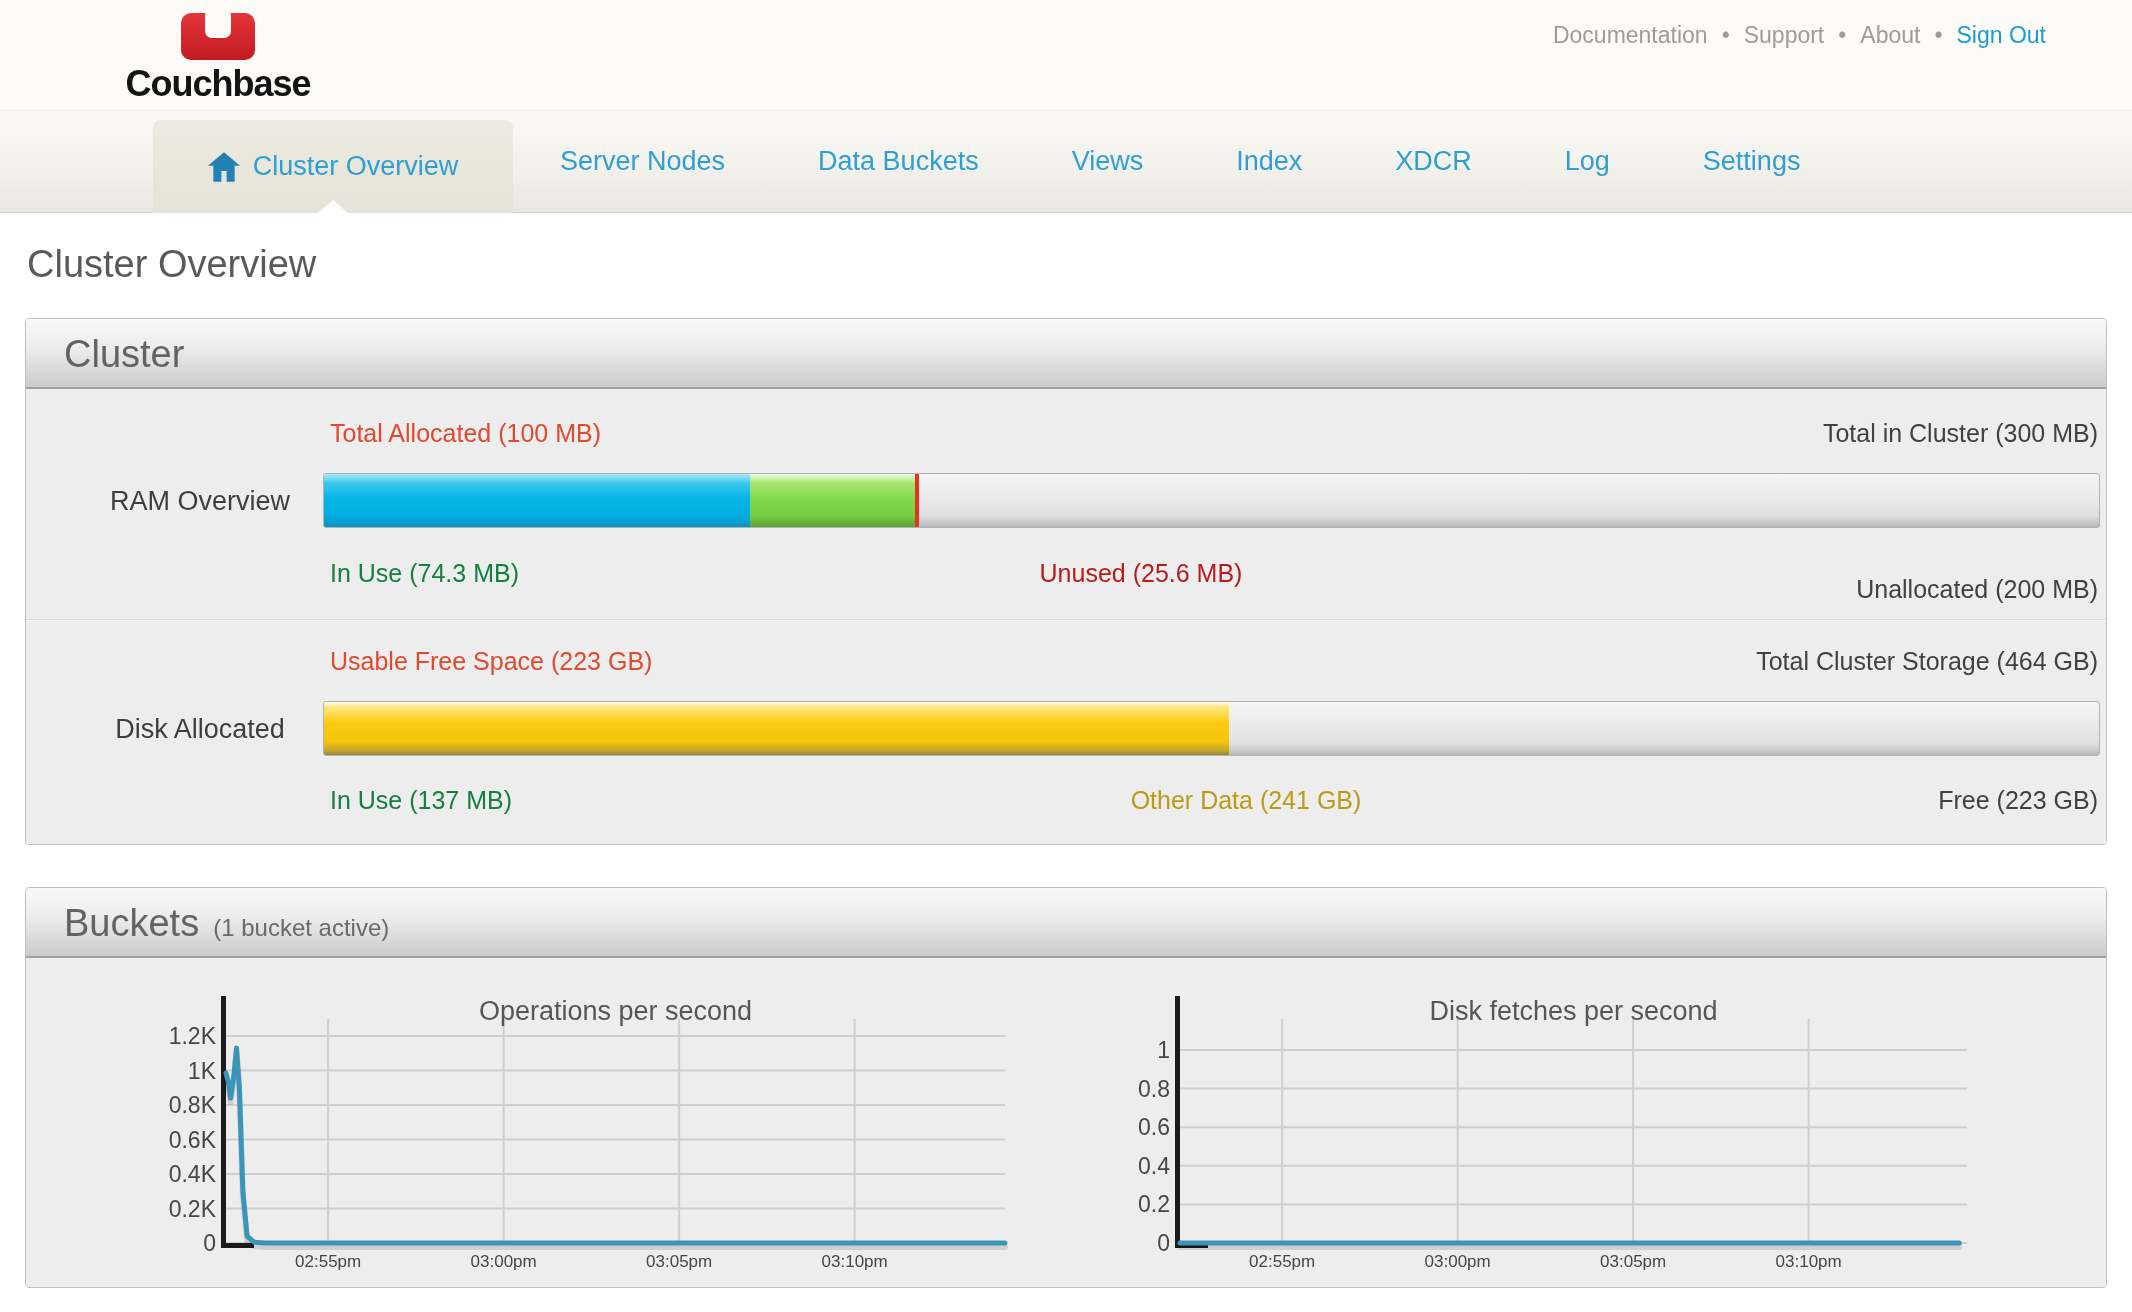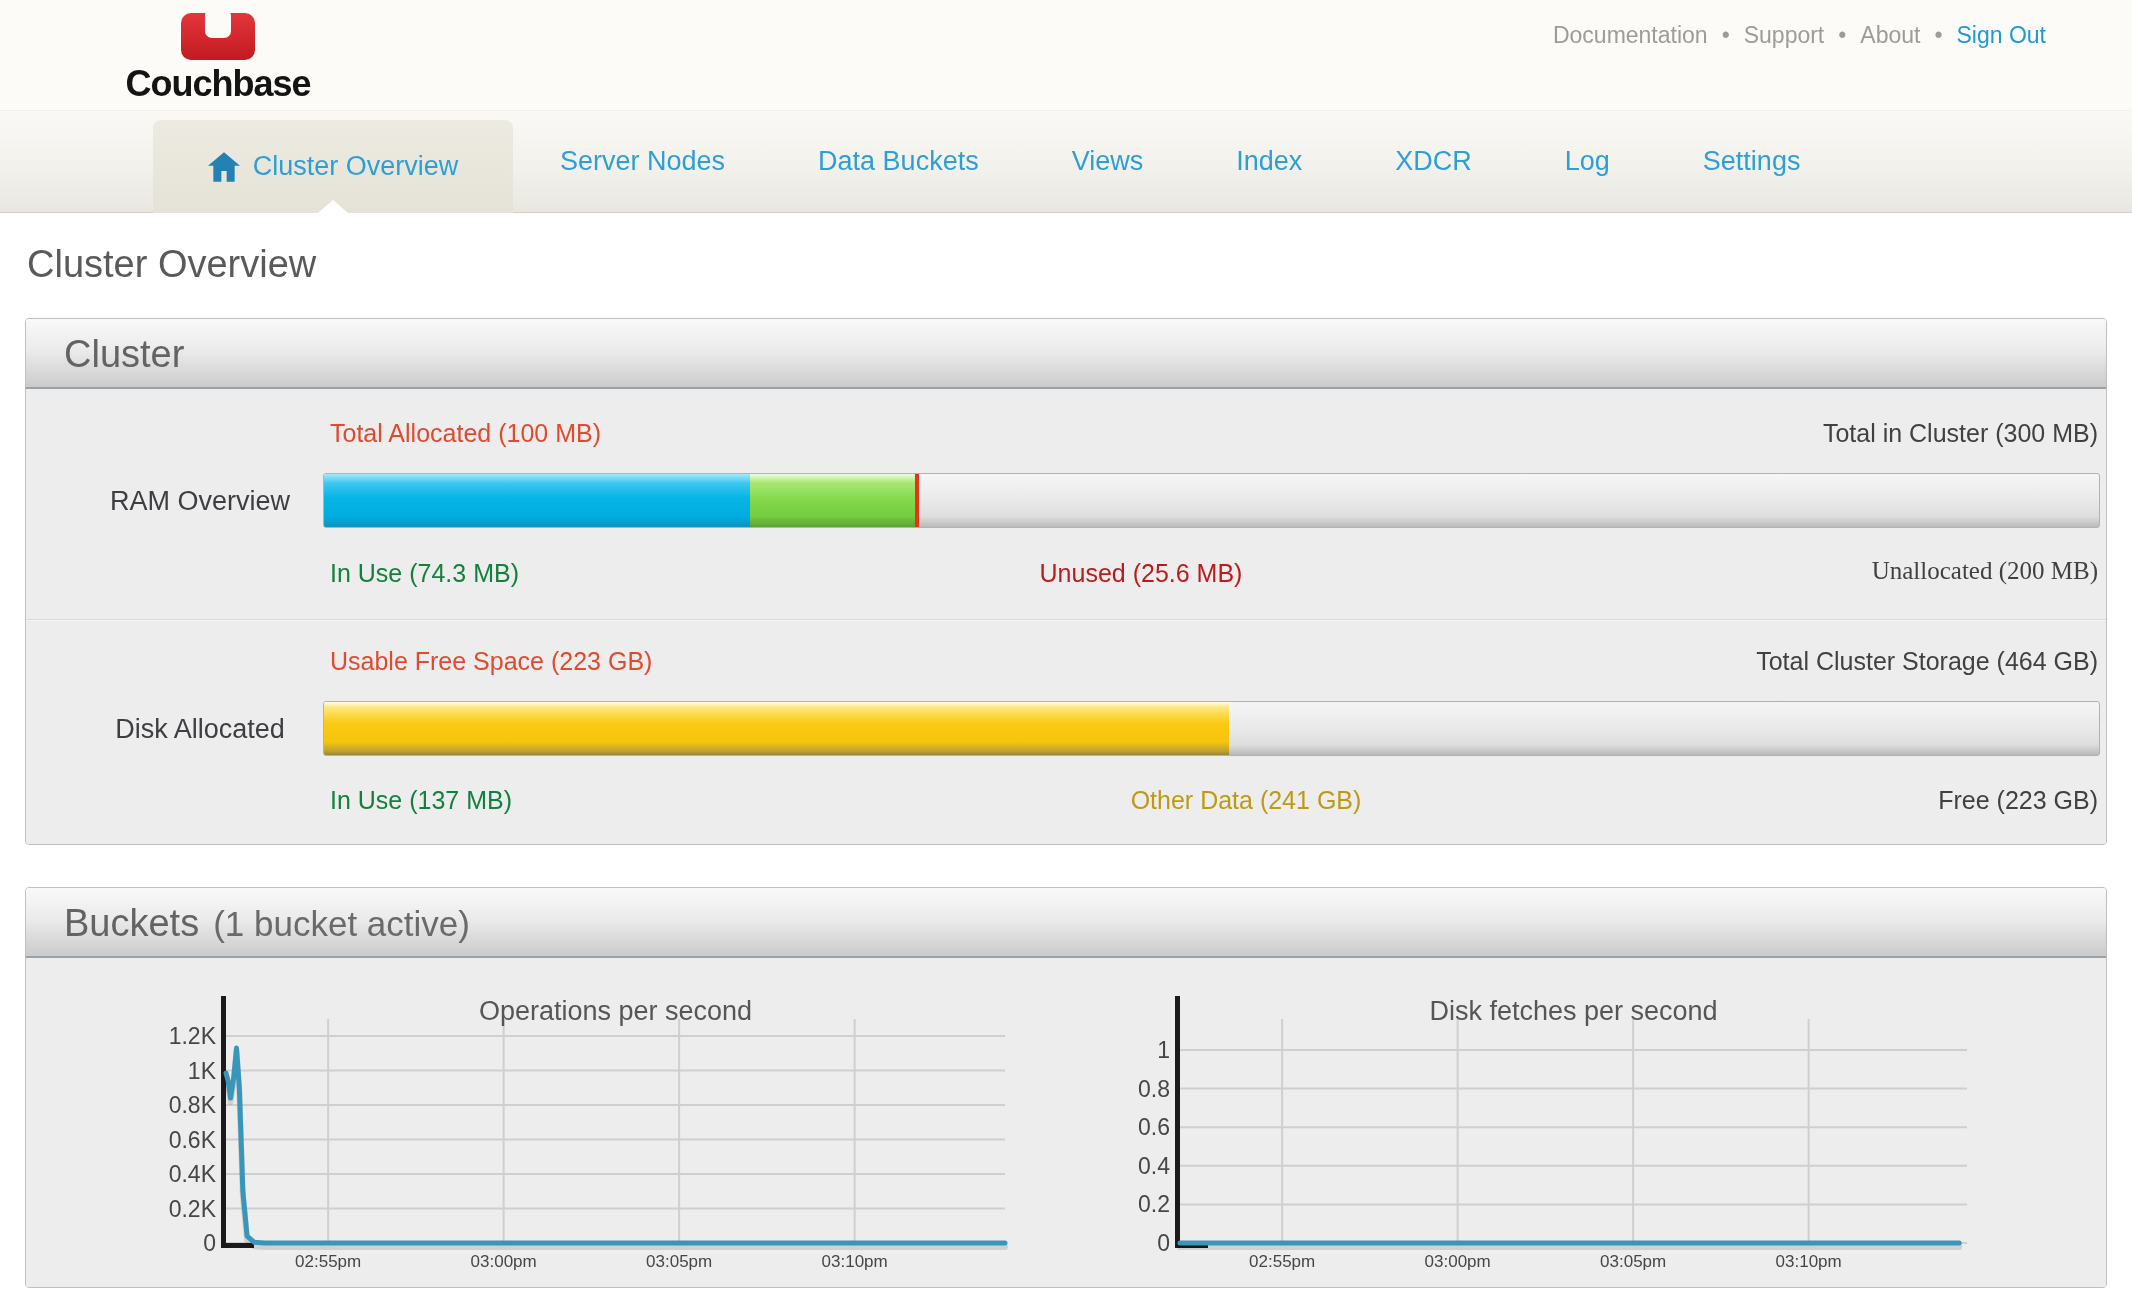--- a/index.html
+++ b/index.html
@@ -30,21 +30,21 @@
 
   
   .page-title { margin:30px 0 0 27px; font-size:38px; font-weight:normal; color:#5a5a5a; }
 
   
   .panel { margin:32px 25px 0 25px; border:1px solid #bfbfbf; border-radius:4px; overflow:hidden; }
   .panel + .panel { margin-top:42px; }
   .panel-header { height:70px; line-height:70px; padding-left:38px;
     background:linear-gradient(180deg,#f9f9f9 0%,#ebebeb 45%,#cbcbcb 100%);
     border-bottom:2px solid #9aa2a8; color:#636363; font-size:38px; white-space:nowrap; }
-  .panel-subtitle { font-size:35px; color:#6a6a6a; margin-left:14px; }
+  .panel-subtitle { font-size:24px; color:#6a6a6a; margin-left:14px; }
   .panel-body { background:#ededed; position:relative; }
 
   
   .metric-row { position:relative; }
   .row-ram  { height:230px; }
   .row-disk { height:225px; border-top:1px solid #d9d9d9; box-shadow:inset 0 1px 0 #f6f6f6; }
   .row-label { position:absolute; left:49px; width:250px; text-align:center; font-size:27px; color:#3e3e42; }
   .lbl { position:absolute; font-size:25px; white-space:nowrap; }
   .lbl-red   { color:#e04a2e; }
   .lbl-blue  { color:#15803d; }
@@ -130,21 +130,21 @@
       <span class="lbl lbl-red" style="left:304px; top:30px;">Total Allocated (100 MB)</span>
       <span class="lbl lbl-dark lbl-right" style="top:30px;">Total in Cluster (300 MB)</span>
       <span class="row-label" style="top:97px;">RAM Overview</span>
       <div class="usage-bar" style="top:84px;">
         <div class="seg seg-blue" style="width: 24%;"></div>
         <div class="seg seg-green" style="left: 24%; width: 9.3%;"></div>
         <div class="bar-marker" style="left: 33.3%;"></div>
       </div>
       <span class="lbl lbl-blue" style="left:304px; top:170px;">In Use (74.3 MB)</span>
       <span class="lbl lbl-green lbl-center" style="left:1115px; top:170px;">Unused (25.6 MB)</span>
-      <span class="lbl lbl-dark lbl-right" style="top:168px;font-family:Liberation Serif, serif;">Unallocated (200 MB)</span>
+      <span class="lbl lbl-dark lbl-right" style="top:186px;">Unallocated (200 MB)</span>
     </div>
 
     <div class="metric-row row-disk">
       <span class="lbl lbl-red" style="left:304px; top:27px;">Usable Free Space (223 GB)</span>
       <span class="lbl lbl-dark lbl-right" style="top:27px;">Total Cluster Storage (464 GB)</span>
       <span class="row-label" style="top:94px;">Disk Allocated</span>
       <div class="usage-bar" style="top:81px;">
         <div class="seg seg-yellow" style="width: 51%;"></div>
       </div>
       <span class="lbl lbl-blue" style="left:304px; top:166px;">In Use (137 MB)</span>

